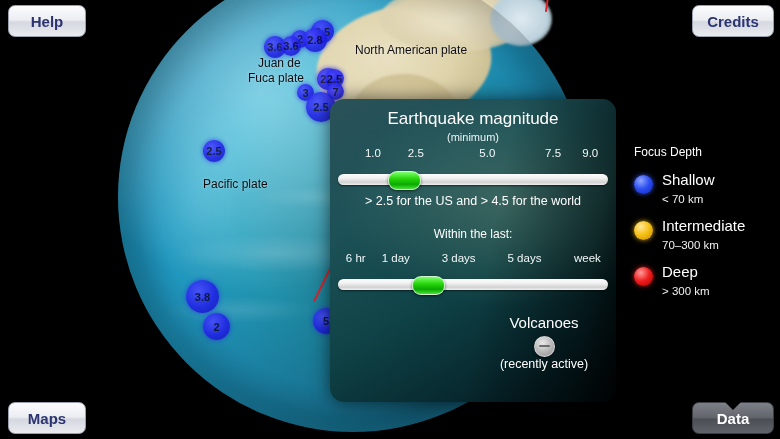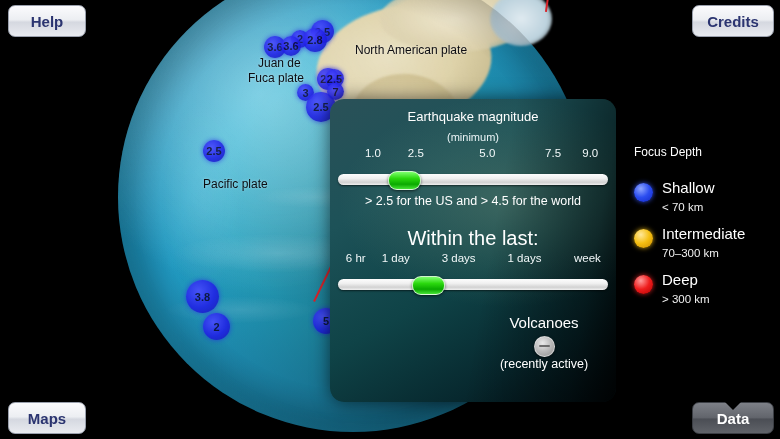--- a/index.html
+++ b/index.html
@@ -48,21 +48,21 @@
   #panel{position:absolute;left:330px;top:99px;width:286px;height:303px;border-radius:14px;
     background:
       radial-gradient(ellipse 240px 150px at 62% 34%, rgba(90,125,110,.55) 0%, rgba(40,75,80,0) 70%),
       linear-gradient(150deg,#2a5158 0%,#1d5258 28%,#0f4347 55%,#07282e 80%,#020f14 100%);
     box-shadow:0 0 18px rgba(0,0,0,.6);}
   #panel-fade{position:absolute;inset:0;border-radius:14px;
     background:linear-gradient(100deg, rgba(0,0,0,0) 55%, rgba(0,0,0,.45) 86%, rgba(0,0,0,.85) 100%);}
   #watermark{position:absolute;left:6px;top:108px;width:190px;color:rgba(120,160,150,.22);
     font-size:22px;letter-spacing:.5px;}
 
-  .p-title{position:absolute;width:100%;text-align:center;color:#fff;font-size:13px;}
+  .p-title{position:absolute;width:100%;text-align:center;color:#fff;font-size:17px;}
   .p-sub{position:absolute;width:100%;text-align:center;color:#eaf4f6;font-size:11px;}
   .p-cap{position:absolute;width:100%;text-align:center;color:#fff;font-size:12.5px;}
 
   .ticks{position:absolute;left:0;width:100%;height:14px;color:#f2f8f9;font-size:11.5px;}
   .ticks span{position:absolute;transform:translateX(-50%);}
 
   .slider{position:absolute;height:11px;border-radius:6px;
     background:linear-gradient(180deg,#fdfdfd 0%,#f0f0f0 40%,#d2d2d2 75%,#efefef 100%);
     box-shadow:0 1px 2px rgba(0,0,0,.55);}
   .thumb{position:absolute;top:-3px;width:31px;height:17px;border-radius:9px;
@@ -152,45 +152,45 @@
         <span style="left: 30%;">2.5</span>
         <span style="left: 55%;">5.0</span>
         <span style="left: 78%;">7.5</span>
         <span style="left: 91%;">9.0</span>
       </div>
     <div class="slider" id="mag-slider" style="left:8px;top:75px;width:270px">
       <div class="thumb" id="mag-thumb" style="left: calc(24% - 15px);"></div>
     </div>
     <div class="p-cap" style="top:95px">&gt; 2.5 for the US and &gt; 4.5 for the world</div>
 
-    <div class="p-title" style="top:128px;font-size:20px">Within the last:</div>
+    <div class="p-title" style="top:128px;font-size:12px">Within the last:</div>
     <div class="ticks" id="time-ticks" style="top:153px">
         <span style="left: 9%;">6 hr</span>
         <span style="left: 23%;">1 day</span>
         <span style="left: 45%;">3 days</span>
-        <span style="left: 68%;">1 days</span>
+        <span style="left: 68%;">5 days</span>
         <span style="left: 90%;">week</span>
       </div>
     <div class="slider" id="time-slider" style="left:8px;top:180px;width:270px">
       <div class="thumb" id="time-thumb" style="left: calc(33% - 15px);"></div>
     </div>
 
 
     <div style="position:absolute;left:150px;top:215px;width:128px;text-align:center">
       <div style="color:#fff;font-size:15px">Volcanoes</div>
       <div style="position:relative;height:26px">
         <div class="toggle" style="left:54px;top:5px"></div>
       </div>
       <div style="color:#fff;font-size:12.5px">(recently active)</div>
     </div>
   </div>
 
   <div id="legend">
     <div id="legend-title">Focus Depth</div>
-    <div id="legend-rows" style="margin-top:22px">
+    <div id="legend-rows" style="margin-top:14px">
         <div class="leg-row">
           <div class="leg-dot d-shallow"></div>
           <div class="leg-name">Shallow</div>
           <div class="leg-sub">&lt; 70 km</div>
         </div>
         <div class="leg-row">
           <div class="leg-dot d-inter"></div>
           <div class="leg-name">Intermediate</div>
           <div class="leg-sub">70–300 km</div>
         </div>

